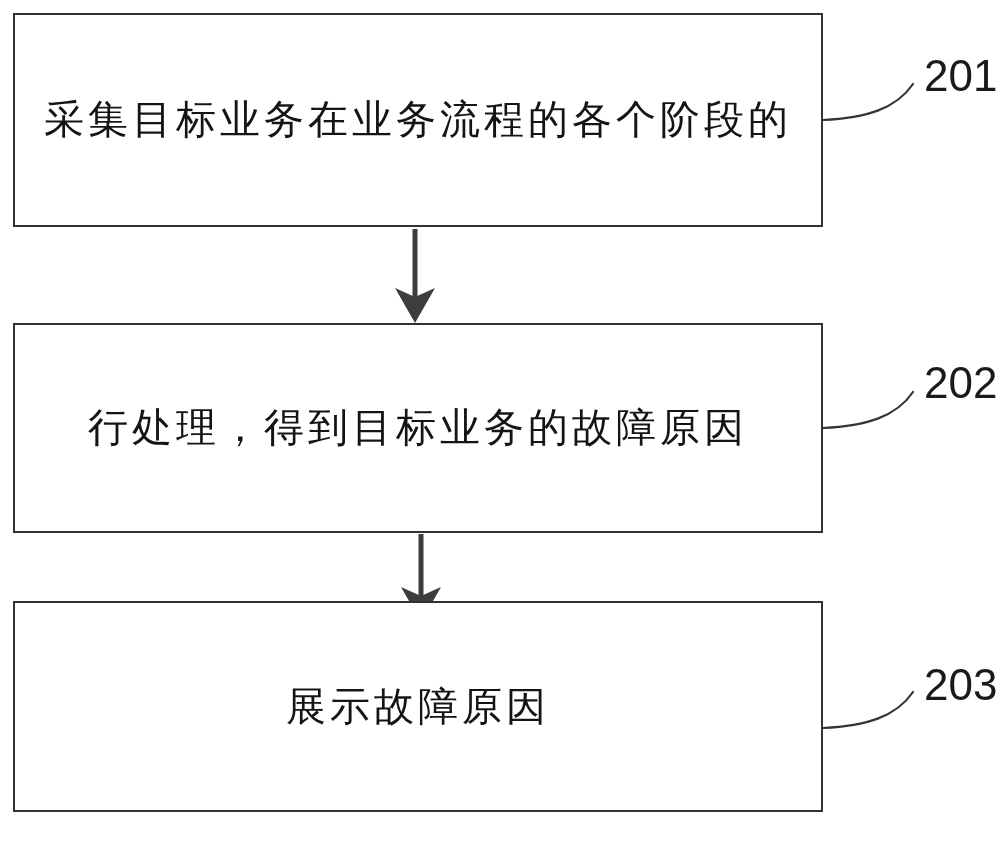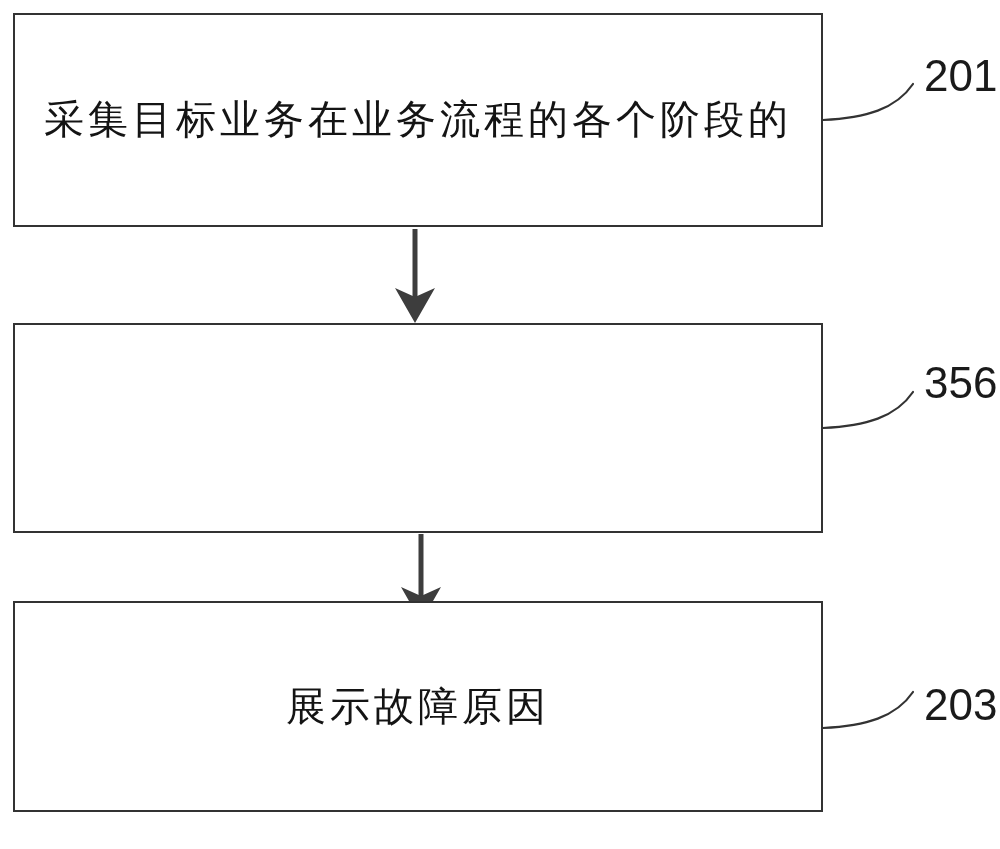--- a/index.html
+++ b/index.html
@@ -49,21 +49,21 @@
   .ref-label {
     position: absolute;
     font-family: "Liberation Sans", "DejaVu Sans", sans-serif;
     font-size: 44px;
     line-height: 1;
     color: var(--label, #1a1a1a);
     white-space: nowrap;
   }
   .ref-label.r1 { left: 924px; top: 54px; }
   .ref-label.r2 { left: 924px; top: 361px; }
-  .ref-label.r3 { left: 924px; top: 663px; margin-top: 20px; }
+  .ref-label.r3 { left: 924px; top: 663px; }
   .leader-curve {
     stroke: var(--border, #333333);
     stroke-width: 2.2;
     fill: none;
     stroke-linecap: round;
   }
   .arrow-stem {
     stroke: var(--arrow, #3d3d3d);
     stroke-width: 5;
     fill: none;
@@ -93,23 +93,24 @@
     <path class="leader-curve" d="M 823 120 C 866 118, 896 109, 913 84"></path>
     <path class="leader-curve" d="M 823 428 C 866 426, 896 417, 913 392"></path>
     <path class="leader-curve" d="M 823 728 C 866 726, 896 717, 913 692"></path>
   </svg>
 
   <div class="flow-box b1">
     <div class="zh-line">采集目标业务在业务流程的各个阶段的</div>
   </div>
 
   <div class="flow-box b2">
+    <div class="zh-line">行处理，得到目标业务的故障原因</div>
   </div>
 
   <div class="flow-box b3">
     <div class="zh-line">展示故障原因</div>
   </div>
 
   <div class="ref-label r1">201</div>
-  <div class="ref-label r2">356</div>
+  <div class="ref-label r2">202</div>
   <div class="ref-label r3">203</div>
 
 </div>
 
 </body></html>

